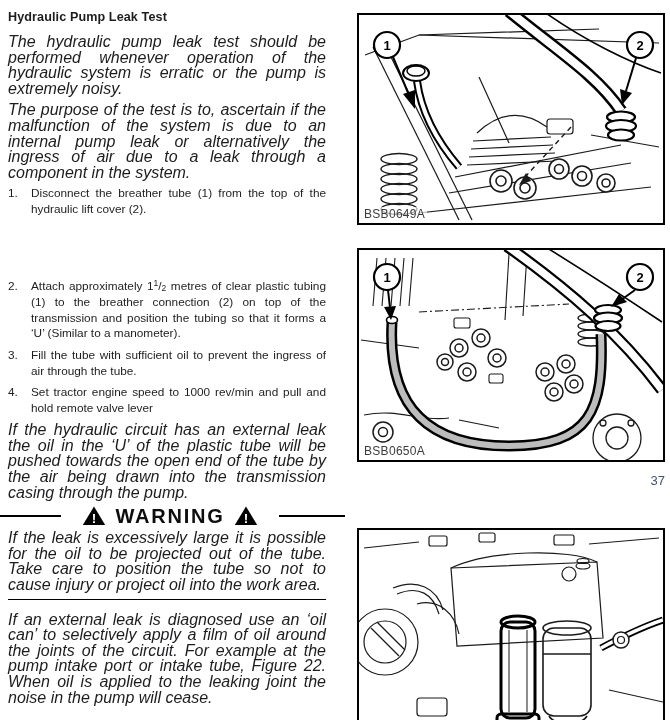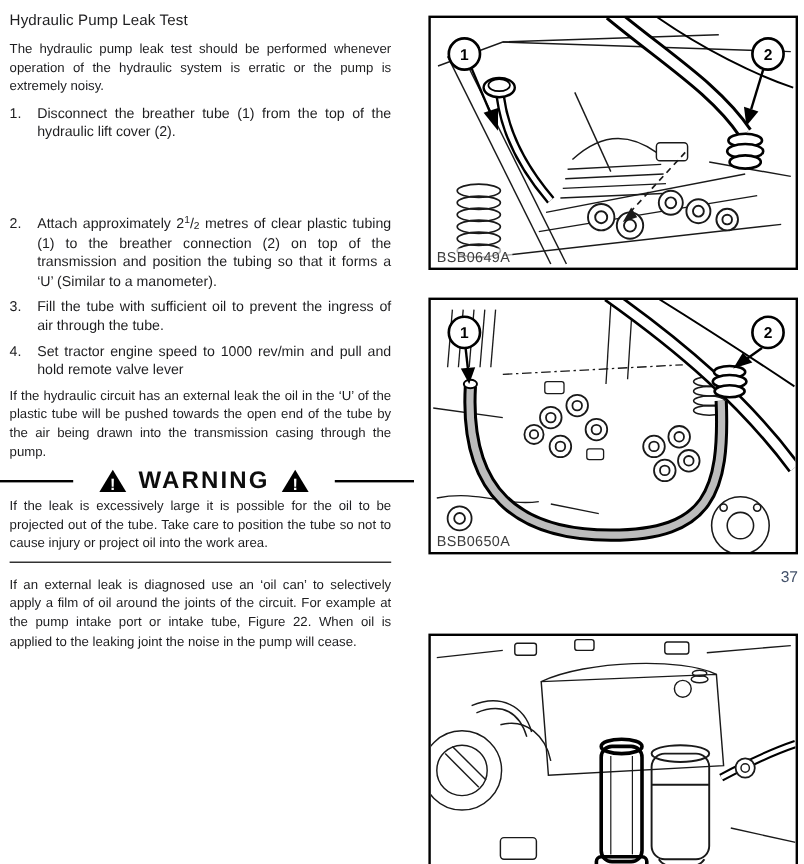--- a/index.html
+++ b/index.html
@@ -2,22 +2,22 @@
 <html style="--fig-num-color: #45536b; --tube-color: #bcbcbc;"><head>
 <meta charset="utf-8">
 <style>
   * { margin:0; padding:0; box-sizing:border-box; }
   html,body { width:670px; height:720px; background:#fff; overflow:hidden; }
   body { font-family:"Liberation Sans", sans-serif; color:#1d1d1f; position:relative; }
   .page { position:relative; width:670px; height:720px; background:#fff; overflow:hidden; }
 
   
   .text-col { position:absolute; left:8px; top:10px; width:318px; }
-  .heading { font-size:12.6px; font-weight:normal; margin-bottom:10px; letter-spacing:.1px; }
-  .para { font-size:11px; line-height:15.6px; text-align:justify; margin-bottom:6px; }
+  .heading { font-size:12.6px; font-weight:bold; margin-bottom:10px; letter-spacing:.1px; }
+  .para { font-size:16px; line-height:15.6px; text-align:justify; margin-bottom:6px;font-style:italic; }
   .step { display:flex; font-size:11.8px; line-height:15.6px; margin-bottom:6px; }
   .step-num { width:23px; flex:none; }
   .step-text { flex:1; text-align:justify; }
   .gap-step { margin-top:61px; }
   .fracsup { font-size:8.5px; position:relative; top:-4px; }
   .fracsub { font-size:8.5px; position:relative; top:1.5px; }
 
   .warning-strip { display:flex; align-items:center; justify-content:center; height:20px; margin:2px 0 4px; }
   .wline { height:1.7px; background:#000; flex:none; }
   .wline-left { width:72px; margin-right:12px; }
@@ -37,29 +37,30 @@
 </head>
 <body>
 
 <div class="page">
 
   <div class="text-col">
 
     <div class="heading">Hydraulic Pump Leak Test</div>
 
     <p class="para">The hydraulic pump leak test should be performed whenever operation of the hydraulic system is erratic or the pump is extremely noisy.</p>
+    <p class="para">The purpose of the test is to, ascertain if the malfunction of the system is due to an internal pump leak or alternatively the ingress of air due to a leak through a component in the system.</p>
 
     <div class="step">
       <div class="step-num">1.</div>
       <div class="step-text"><span>Disconnect the breather tube (1) from the top of the hydraulic lift cover (2).</span></div>
     </div>
 
     <div class="step gap-step">
       <div class="step-num">2.</div>
-      <div class="step-text"><span>Attach approximately 2</span><span class="fracsup">1</span><span>/</span><span class="fracsub">2</span><span> metres of clear plastic tubing (1) to the breather connection (2) on top of the transmission and position the tubing so that it forms a ‘U’ (Similar to a manometer).</span></div>
+      <div class="step-text"><span>Attach approximately 1</span><span class="fracsup">1</span><span>/</span><span class="fracsub">2</span><span> metres of clear plastic tubing (1) to the breather connection (2) on top of the transmission and position the tubing so that it forms a ‘U’ (Similar to a manometer).</span></div>
     </div>
 
     <div class="step">
       <div class="step-num">3.</div>
       <div class="step-text"><span>Fill the tube with sufficient oil to prevent the ingress of air through the tube.</span></div>
     </div>
 
     <div class="step">
       <div class="step-num">4.</div>
       <div class="step-text"><span>Set tractor engine speed to 1000 rev/min and pull and hold remote valve lever</span></div>

